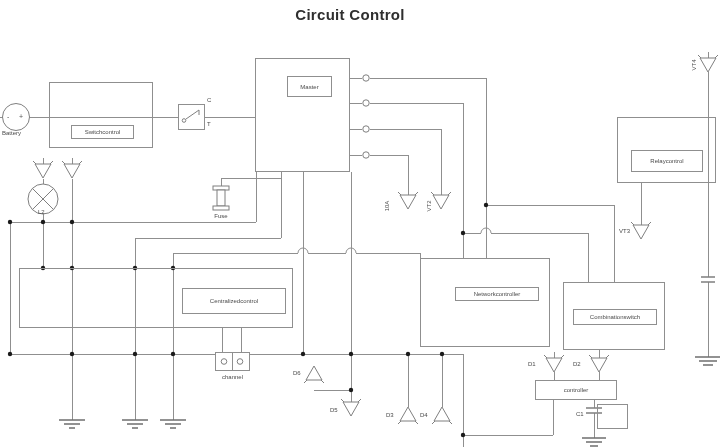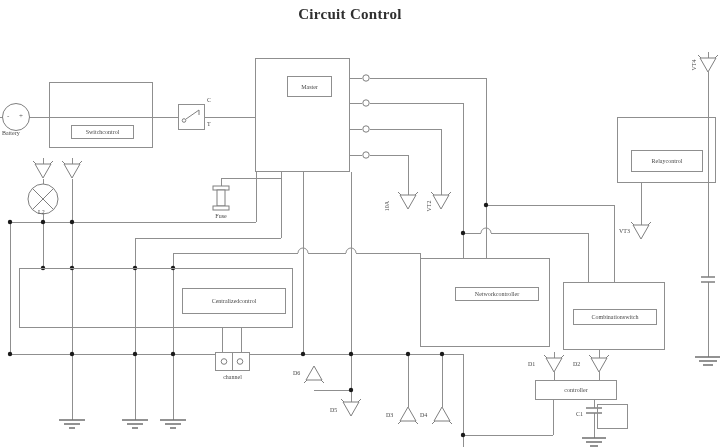--- a/index.html
+++ b/index.html
@@ -1,17 +1,17 @@
 <!DOCTYPE html>
 <html><head>
 <meta charset="utf-8">
 <style>
   html,body{margin:0;padding:0;background:#fff;}
   .stage{position:relative;width:720px;height:447px;background:#ffffff;
-         font-family:Liberation Serif, serif;overflow:hidden;}
+         font-family:Liberation Sans, sans-serif;overflow:hidden;}
   .stage svg{position:absolute;left:0;top:0;}
   .box{position:absolute;border:1px solid #8f8f8f;box-sizing:border-box;background:transparent;}
   .lblbox{display:flex;align-items:center;justify-content:center;color:#4a4a4a;font-size:6px;line-height:1;}
   .lbl{position:absolute;color:#4a4a4a;font-size:6px;line-height:1;white-space:nowrap;}
   .lbl.center{text-align:center;}
   .rot{transform:rotate(-90deg);transform-origin:center center;text-align:center;}
   .title{position:absolute;left:240px;top:6px;width:220px;text-align:center;
          font-size:15px;font-weight:bold;color:#2f2f2f;letter-spacing:.3px;}
   .sign{position:absolute;color:#555;font-size:7px;line-height:1;}
 </style>

